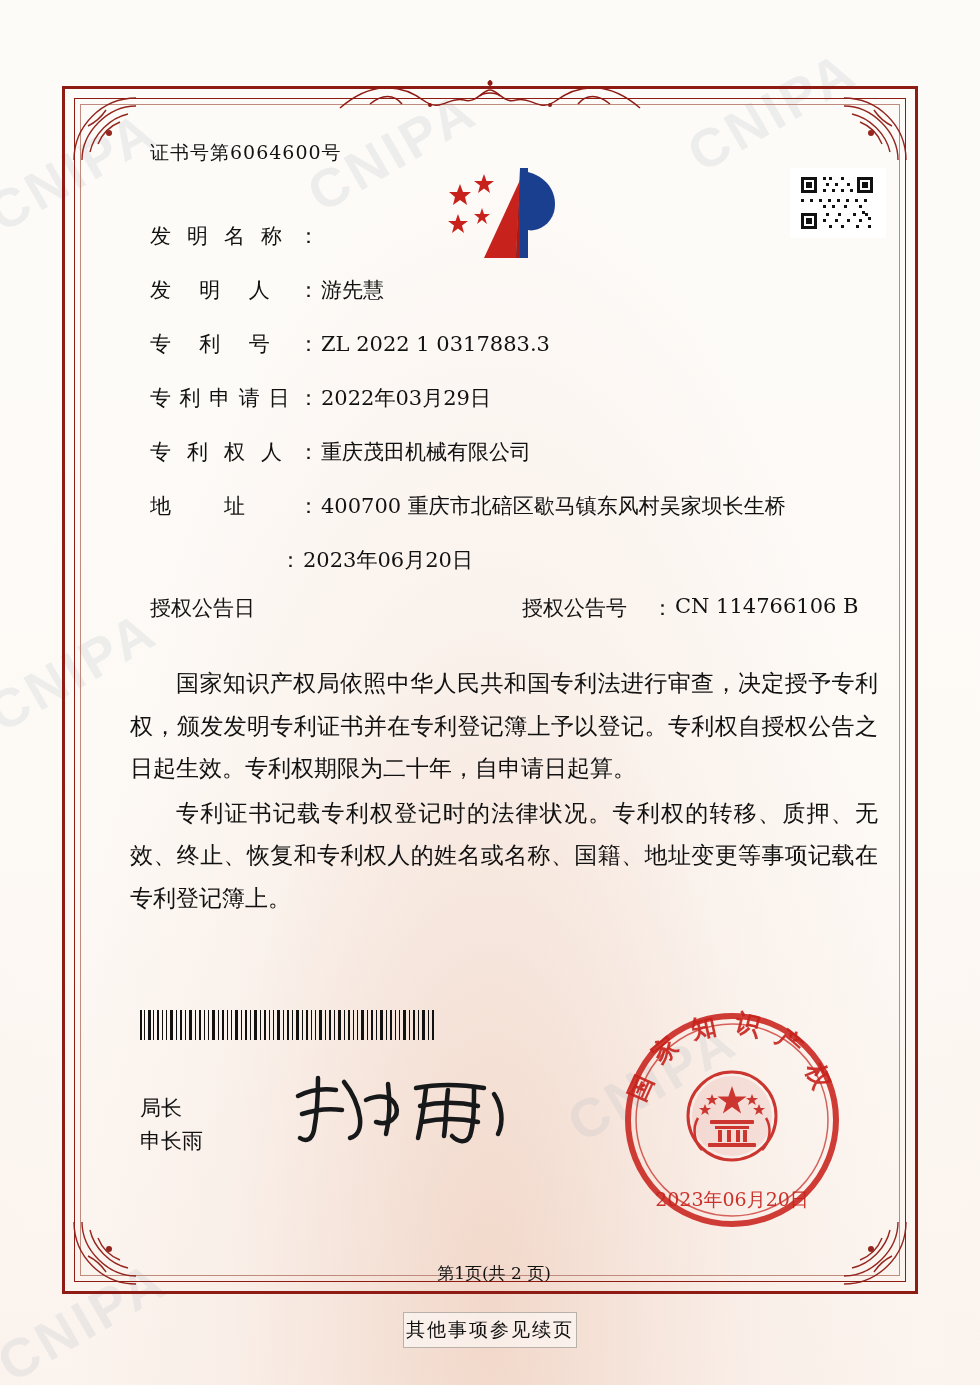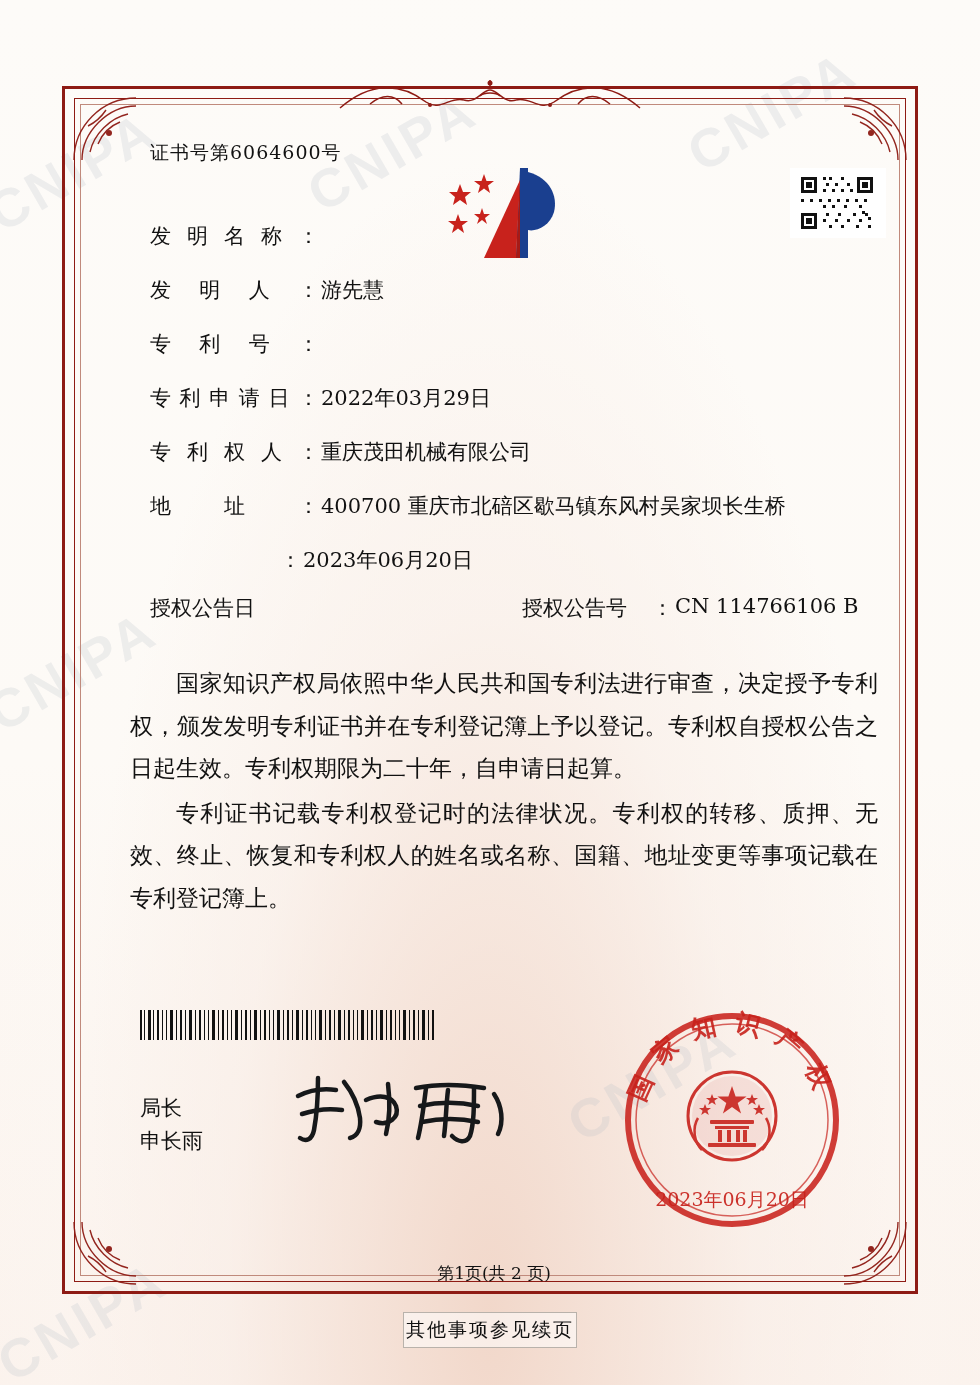--- a/index.html
+++ b/index.html
@@ -410,20 +410,21 @@
         <span class="f-value">游先慧</span>
       </div>
 
       <div class="field-row">
         <span class="f-label">
           <span>专</span>
           <span>利</span>
           <span>号</span>
         </span>
         <span class="f-colon">：</span>
+        <span class="f-value">ZL 2022 1 0317883.3</span>
       </div>
 
       <div class="field-row">
         <span class="f-label">
           <span>专</span>
           <span>利</span>
           <span>申</span>
           <span>请</span>
           <span>日</span>
         </span>

